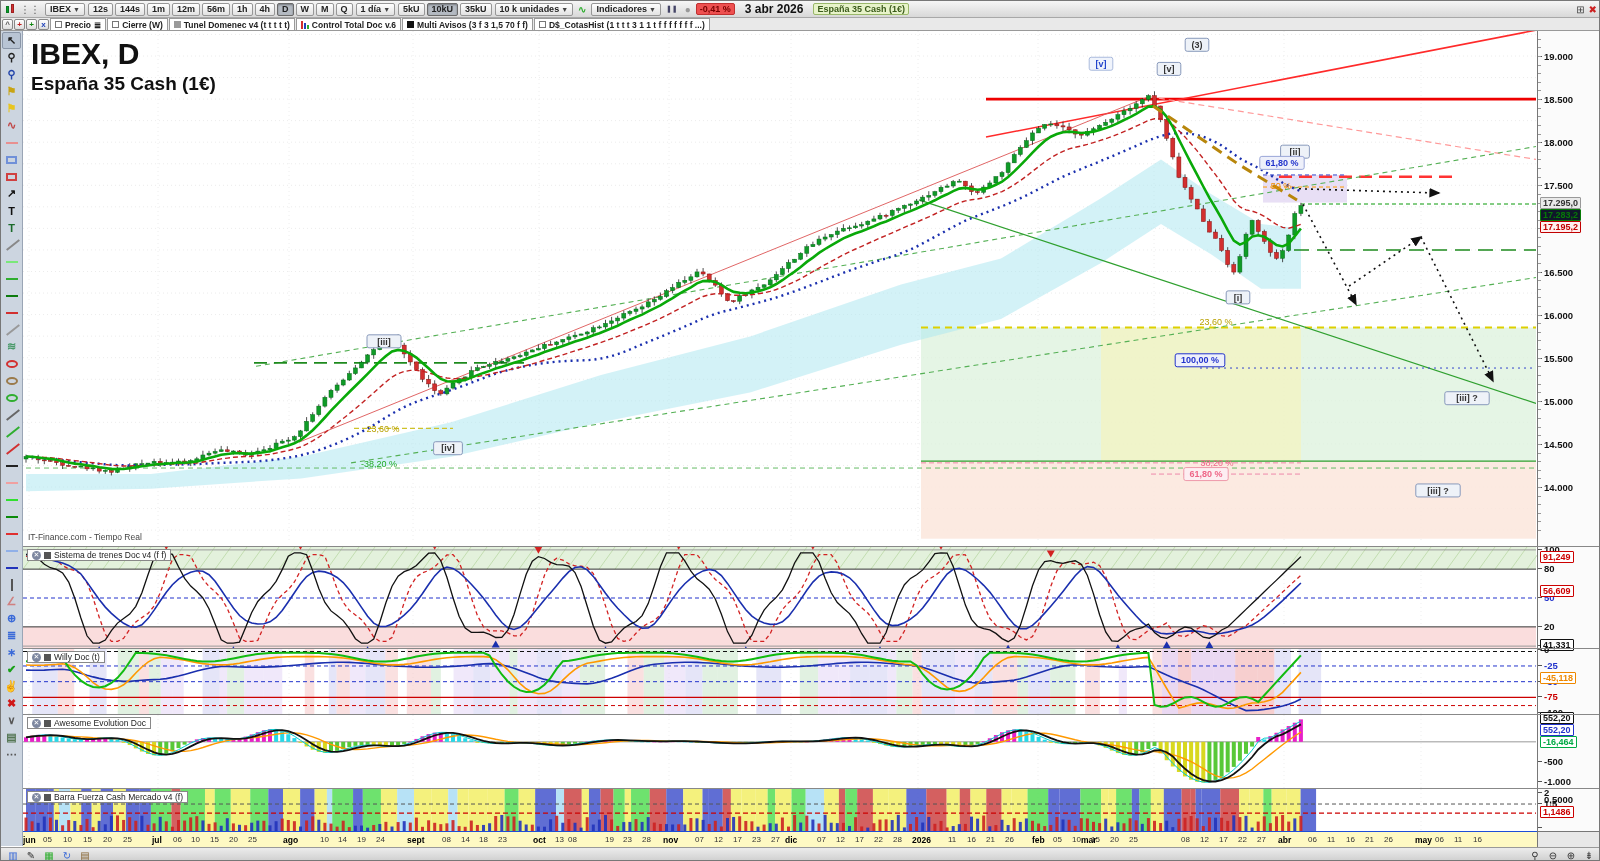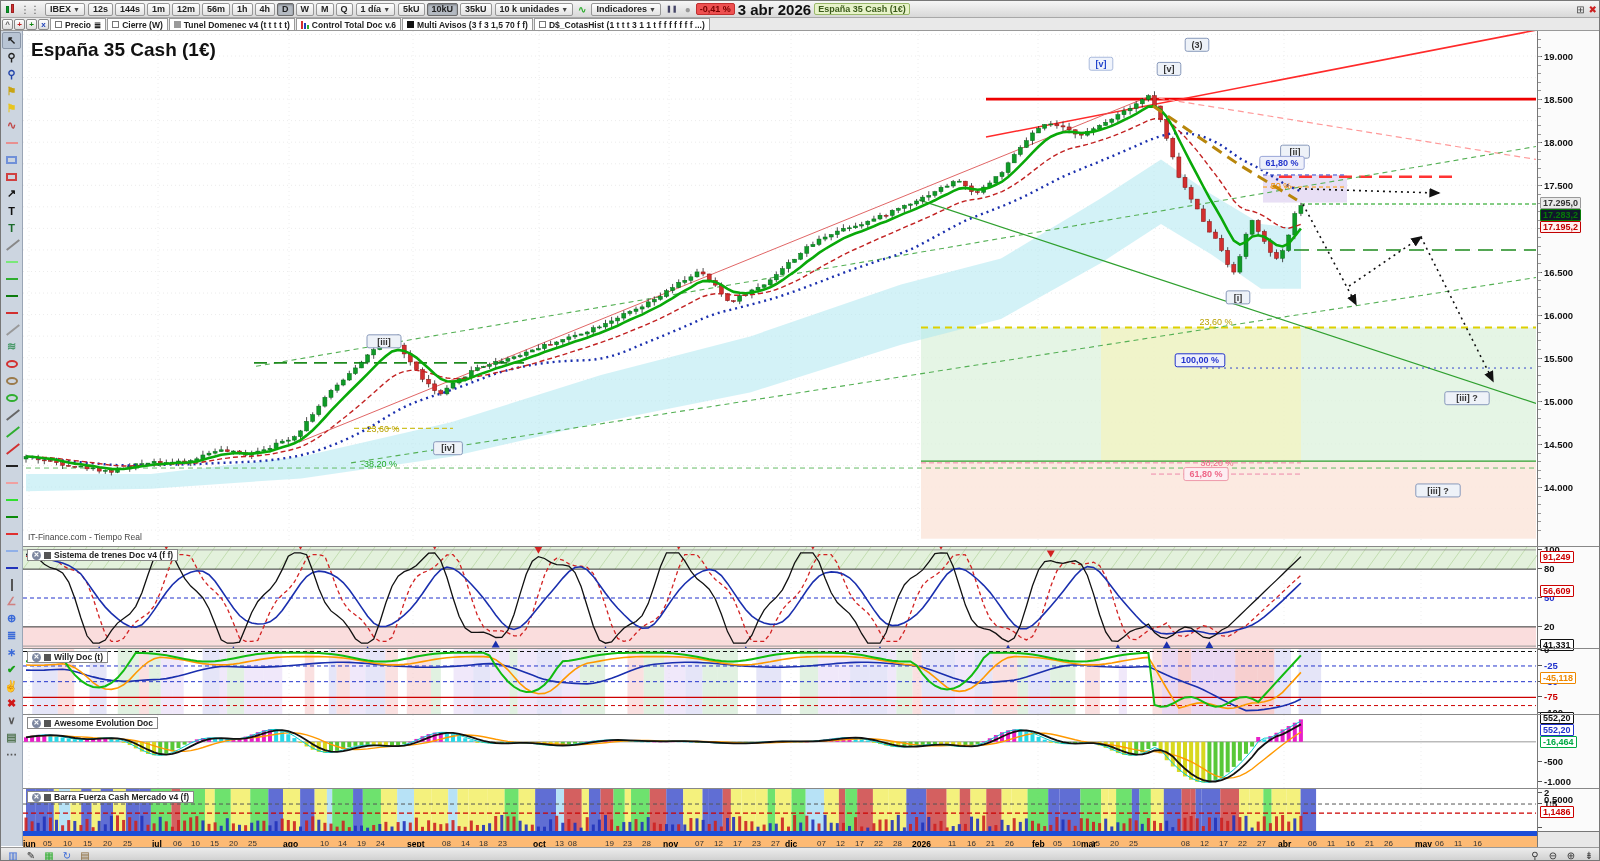--- a/index.html
+++ b/index.html
@@ -7,21 +7,21 @@
 #app{position:relative;width:1600px;height:861px;background:#fff;overflow:hidden;border:1px solid #777}
 #topbar{position:absolute;left:0;top:0;width:1600px;height:17px;background:linear-gradient(#f6f6f6,#d8d8d8);border-bottom:1px solid #a8a8a8;display:flex;align-items:center;gap:3px;padding:0 4px;font-size:9px;z-index:30}
 .tbtn{height:13px;padding:0 4px;background:linear-gradient(#fff,#e2e2e2);border:1px solid #979797;border-radius:2px;display:flex;align-items:center;font-size:9px;font-weight:bold;color:#222;white-space:nowrap;cursor:default}
 .tbtn.active{background:#b4bac2;border-color:#6a6a6a;box-shadow:inset 0 1px 2px rgba(0,0,0,.35)}
 .caret{font-size:7px;margin-left:2px;color:#444}
 .ic-candle{display:inline-block;width:10px;height:10px;position:relative}
 .ic-candle i{position:absolute;width:3px;background:#0a9a2a;border:1px solid #067a1e}
 .ic-candle i.r{background:#d03030;border-color:#a02020}
 .badge-red{background:#ee5050;color:#7a0000;font-weight:bold;border:1px solid #c03030;border-radius:2px;padding:0 3px;height:12px;display:flex;align-items:center}
 .badge-green{background:#e7f3c9;color:#3a5a1a;font-weight:bold;border:1px solid #9ab86a;border-radius:2px;padding:0 3px;height:12px;display:flex;align-items:center}
-.date-lbl{font-weight:bold;color:#111;font-size:15px;margin:0 0}
+.date-lbl{font-weight:bold;color:#111;font-size:12px;margin:0 7px}
 .tb-ico{font-size:10px;color:#555;padding:0 2px}
 #tabrow{position:absolute;left:0;top:17px;width:1600px;height:13px;background:#e9e9e9;border-bottom:1px solid #999;display:flex;align-items:flex-end;gap:1px;padding:0 1px;font-size:8.5px;z-index:29}
 .tab{display:flex;align-items:center;gap:3px;background:#fff;border:1px solid #999;border-bottom:none;padding:1px 4px;font-weight:bold;color:#222;white-space:nowrap;height:12px}
 .minibtn{width:11px;height:11px;display:flex;align-items:center;justify-content:center;font-size:8px;border:1px solid #888;background:linear-gradient(#fff,#ddd);border-radius:2px;font-weight:bold}
 .cbx{width:7px;height:7px;border:1px solid #777;background:#fff;display:inline-block}
 .sq{width:7px;height:7px;display:inline-block}
 .bars3{display:inline-flex;gap:1px;height:8px;align-items:flex-end}
 .bars3 i{width:2px;display:inline-block}
 #lefttb{position:absolute;left:0;top:30px;width:22px;height:815px;background:#ccd5e0;border-right:1px solid #9aa5b5;display:flex;flex-direction:column;align-items:center;padding-top:1px;gap:0;z-index:25}
 .lic{width:19px;height:17px;display:flex;align-items:center;justify-content:center;font-size:11px;border-radius:2px;flex:0 0 auto}
@@ -35,24 +35,24 @@
 #chart-title{position:absolute;left:30px;top:36px;z-index:10}
 #chart-title .t1{font-size:30px;font-weight:bold;color:#111;letter-spacing:0}
 #chart-title .t2{font-size:19px;font-weight:bold;color:#111;margin-top:2px}
 #watermark{position:absolute;left:25px;top:531px;font-size:8.5px;color:#444;z-index:11;background:rgba(255,255,255,.75);padding:0 2px}
 #chartsvg,.panelsvg{position:absolute;left:0;z-index:5}
 #rightaxis{position:absolute;left:1536px;top:30px;width:64px;height:816px;background:#fbfbfb;border-left:1px solid #777;z-index:8;font-size:9.5px}
 .axlbl{position:absolute;left:6px;color:#111;font-weight:bold;white-space:nowrap}
 .axtick{position:absolute;left:0;width:4px;height:1px;background:#555}
 .axtag{position:absolute;left:2px;font-size:9px;font-weight:bold;border:1px solid;border-radius:1px;padding:0 2px;background:#fff;white-space:nowrap}
 .sep{position:absolute;left:0;width:1600px;height:1px;background:#888;z-index:12}
-.phead{position:absolute;display:flex;align-items:center;gap:3px;z-index:13;background:#fff;border:1px solid #888;padding:0 4px;height:12px;font-size:8.5px;font-weight:bold;color:#222}
+.phead{position:absolute;display:flex;align-items:center;gap:3px;z-index:13;background:#fff;border:1px solid #888;padding:0 4px;height:12px;font-size:8.5px;font-weight:normal;color:#222}
 .phead .x{width:9px;height:9px;border-radius:50%;background:#7d8folk7;background:#7d87a0;color:#fff;font-size:7px;display:flex;align-items:center;justify-content:center}
 .phead .s{width:7px;height:7px;background:#555}
-#dateaxis{position:absolute;left:22px;top:830px;width:1514px;height:16px;background:#fdba74;border-top:5px solid #1d4ed8;z-index:14}
+#dateaxis{position:absolute;left:22px;top:830px;width:1514px;height:16px;background:#fef9c3;border-top:1px solid #1d4ed8;z-index:14}
 .dlbl{position:absolute;top:3px;font-size:8px;color:#333;white-space:nowrap}
 .dlbl.m{font-weight:bold;font-size:8.5px;color:#000}
 #bottombar{position:absolute;left:0;top:846px;width:1600px;height:15px;background:linear-gradient(#ececec,#cdcdcd);border-top:1px solid #999;display:flex;align-items:center;padding:0 4px;z-index:30}
 .bic{width:16px;height:13px;display:flex;align-items:center;justify-content:center;font-size:10px}
 #br-icons{margin-left:auto;display:flex;gap:2px}
 #tr-icons{margin-left:auto;display:flex;align-items:center;gap:4px}
 #corner{position:absolute;left:1536px;top:830px;width:64px;height:16px;background:#e8e8e8;border-top:1px solid #777;border-left:1px solid #777;z-index:14}
 </style>
 </head>
 <body>
@@ -246,20 +246,21 @@
       <span class="lic" style="color: rgb(58, 106, 216); font-weight: bold;">∗</span>
       <span class="lic" style="color: rgb(24, 160, 24); font-weight: bold;">✔</span>
       <span class="lic" style="color: rgb(24, 160, 24); font-weight: bold;">✌</span>
       <span class="lic" style="color: rgb(208, 24, 24); font-weight: bold;">✖</span>
       <span class="lic" style="color: rgb(85, 85, 85); font-weight: bold;">∨</span>
       <span class="lic" style="color: rgb(85, 119, 85); font-weight: bold;">▤</span>
       <span class="lic" style="color: rgb(85, 85, 85); font-weight: bold;">⋯</span>
     </div>
 
   <div id="chart-title">
+    <div class="t1">IBEX, D</div>
     <div class="t2">España 35 Cash (1€)</div>
   </div>
   <div id="watermark">IT-Finance.com - Tiempo Real</div>
 
   <svg id="chartsvg" style="top:30px" width="1536" height="511" viewBox="0 30 1536 511">
       <defs>
         <marker id="arr" markerWidth="8" markerHeight="8" refX="6" refY="3" orient="auto">
           <path d="M0,0L7,3L0,6Z" fill="#111"></path>
         </marker>
         <clipPath id="cp">

